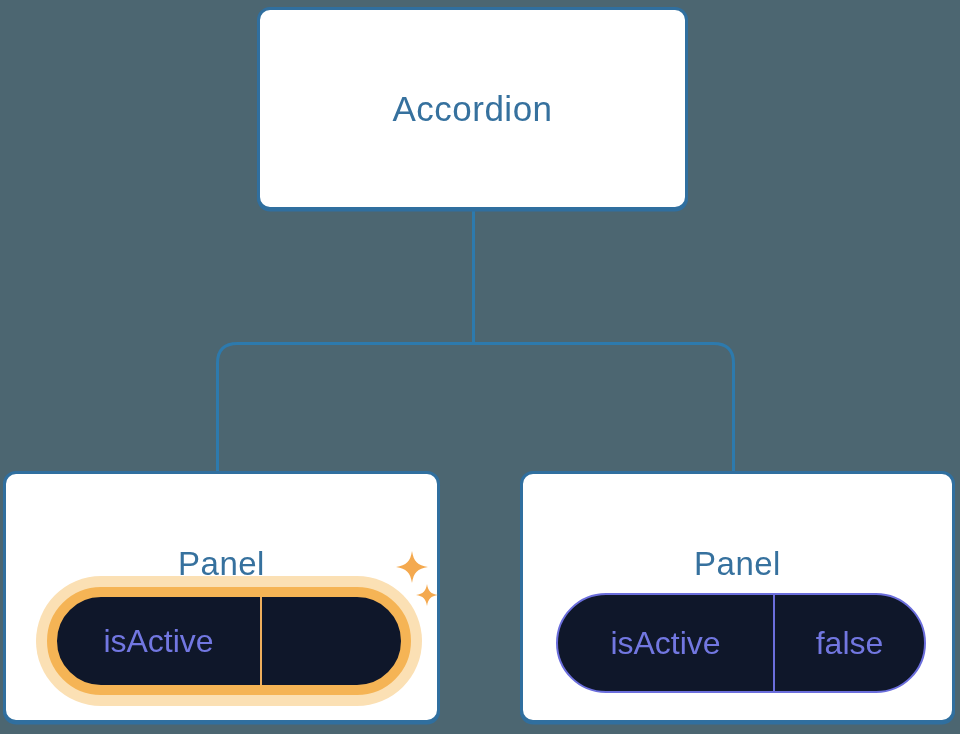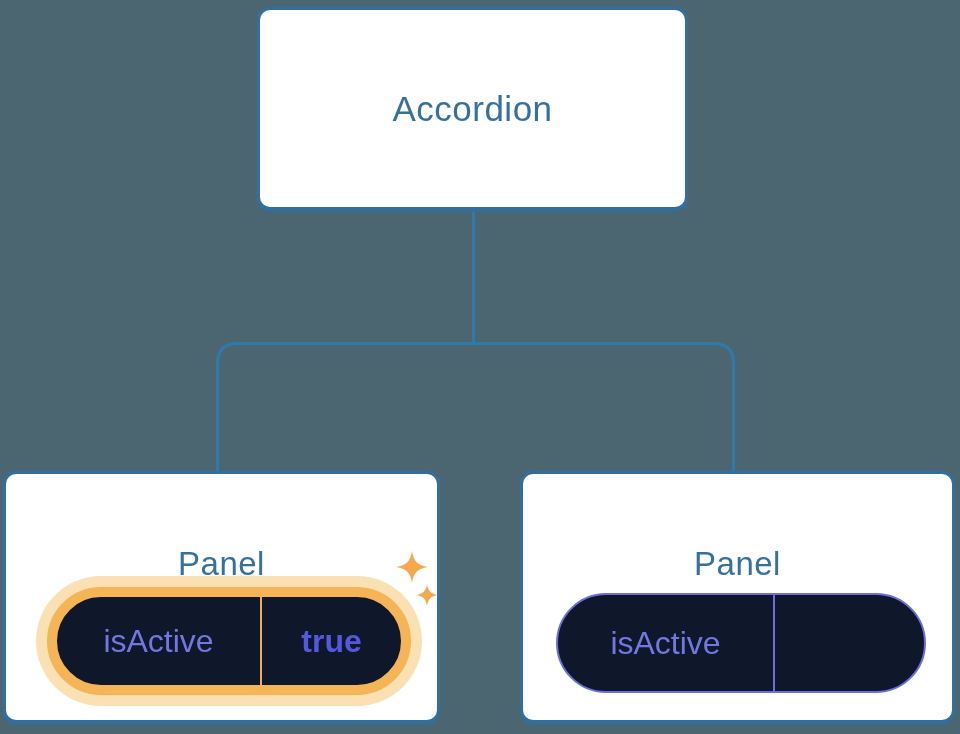--- a/index.html
+++ b/index.html
@@ -95,29 +95,29 @@
 
   <div class="node node-root">
     <span class="node-label">Accordion</span>
   </div>
 
   <div class="node panel-left">
     <div class="panel-title">Panel</div>
     <div class="pill pill-active">
       <span class="cell cell-key">isActive</span>
       <span class="pill-divider"></span>
-      <span class="cell cell-val bold">true</span>
     </div>
     <svg class="sparkles" viewBox="0 0 72 74" aria-hidden="true">
       <path d="M39,15 C40.6,25.4 44.6,29.4 55,31 C44.6,32.6 40.6,36.6 39,47 C37.4,36.6 33.4,32.6 23,31 C33.4,29.4 37.4,25.4 39,15 Z"></path>
       <path d="M54,48 C55.1,55.2 57.8,57.9 65,59 C57.8,60.1 55.1,62.8 54,70 C52.9,62.8 50.2,60.1 43,59 C50.2,57.9 52.9,55.2 54,48 Z"></path>
     </svg>
   </div>
 
   <div class="node panel-right">
     <div class="panel-title">Panel</div>
     <div class="pill pill-inactive">
       <span class="cell cell-key">isActive</span>
       <span class="pill-divider"></span>
+      <span class="cell cell-val">false</span>
     </div>
   </div>
 
 </div>
 
 </body></html>

